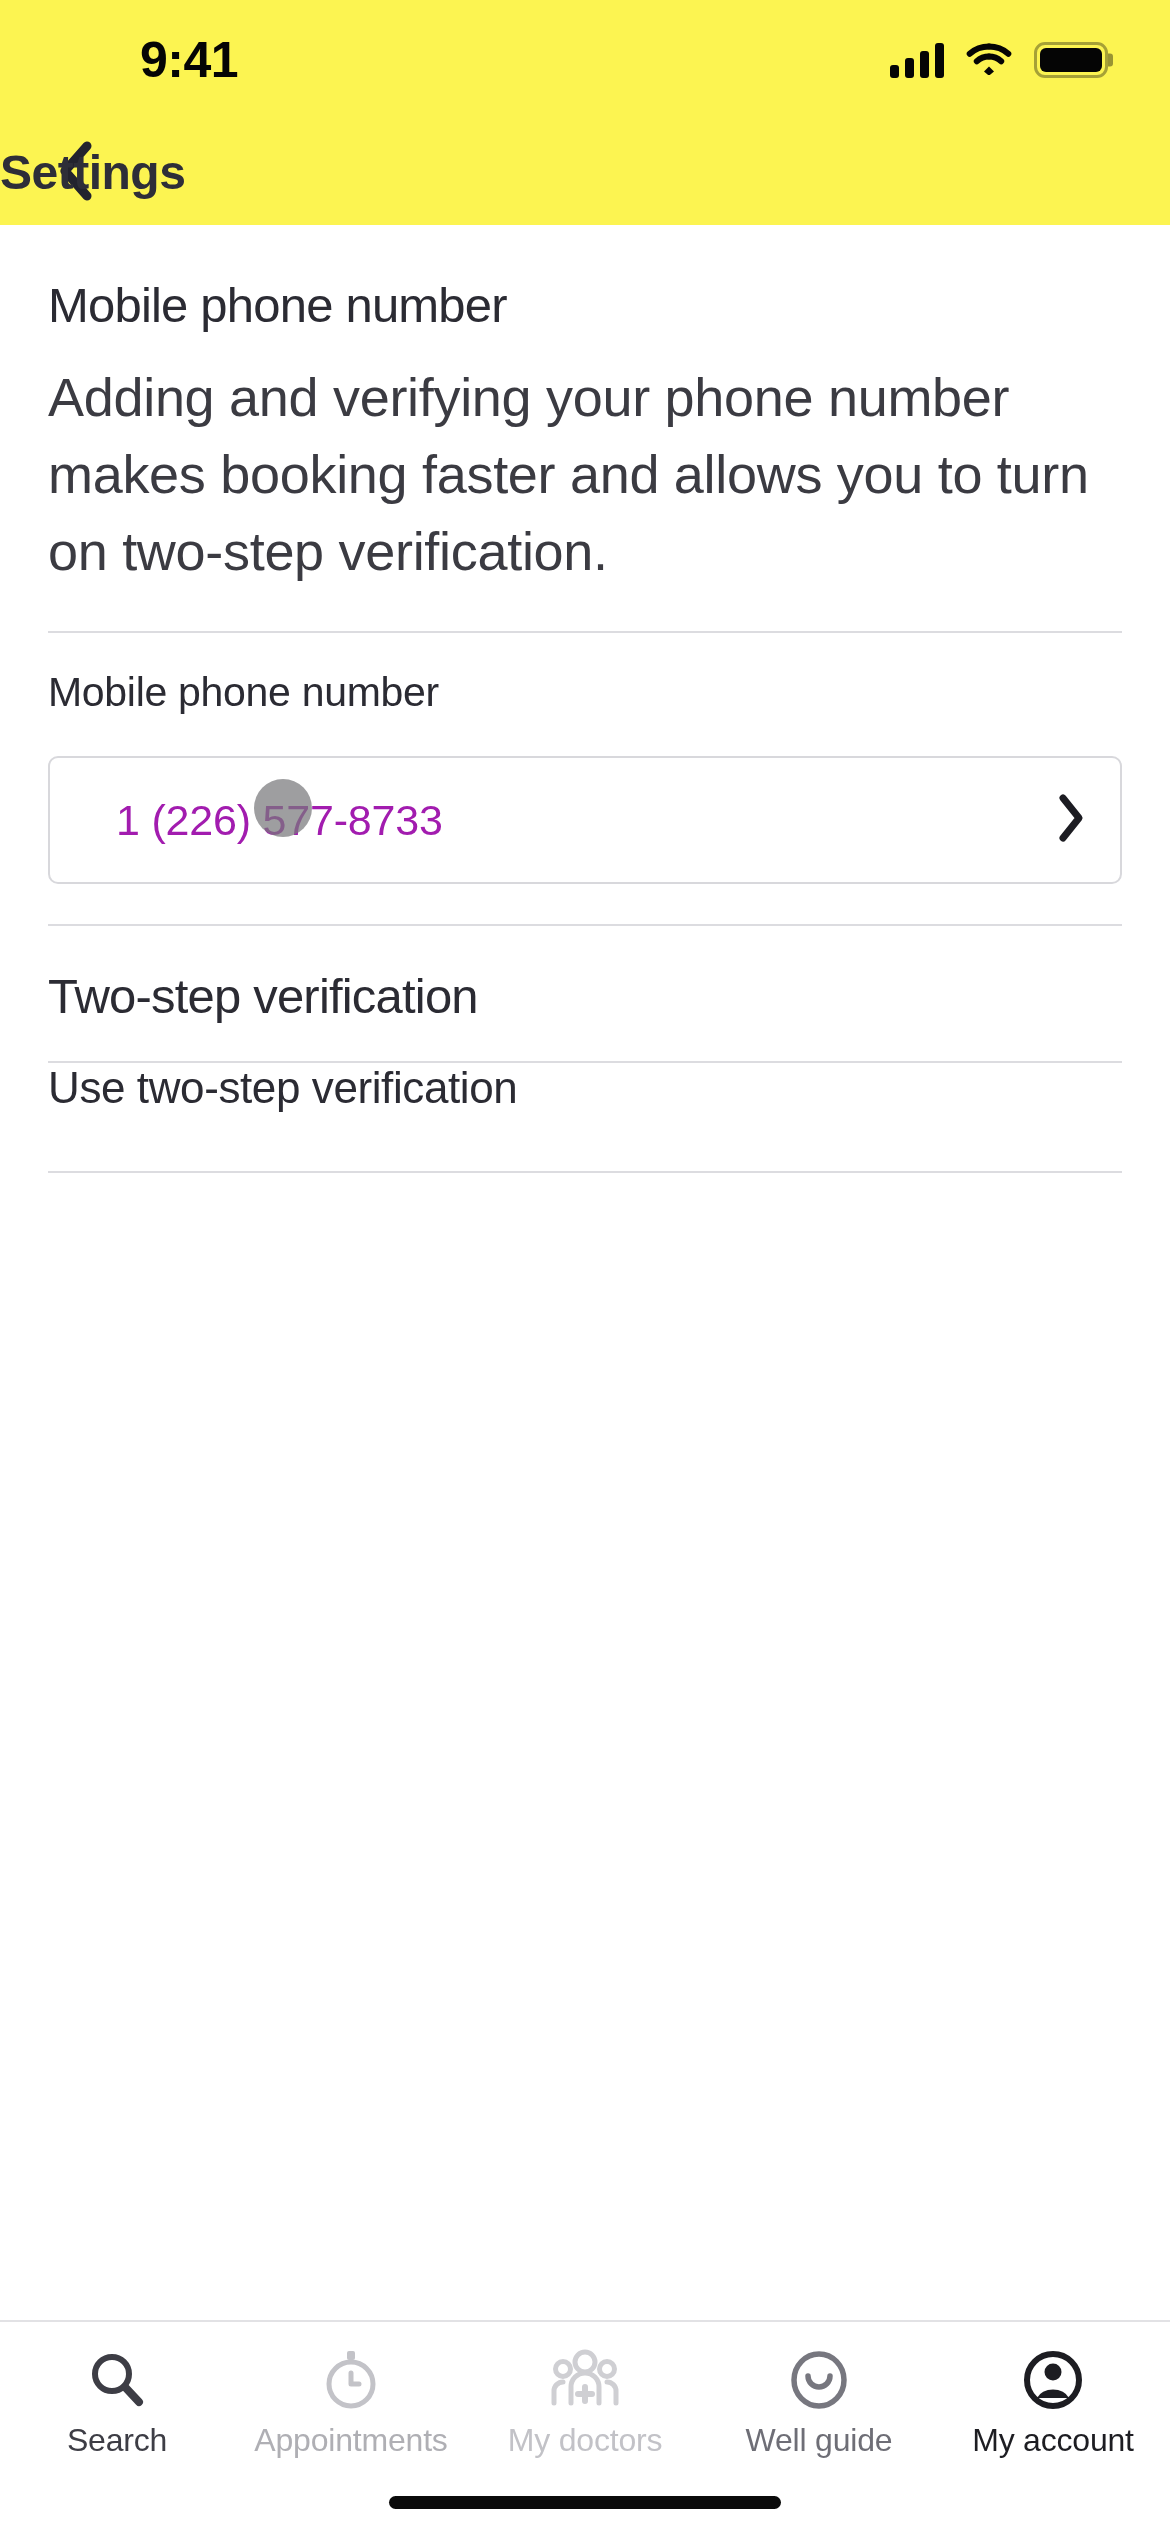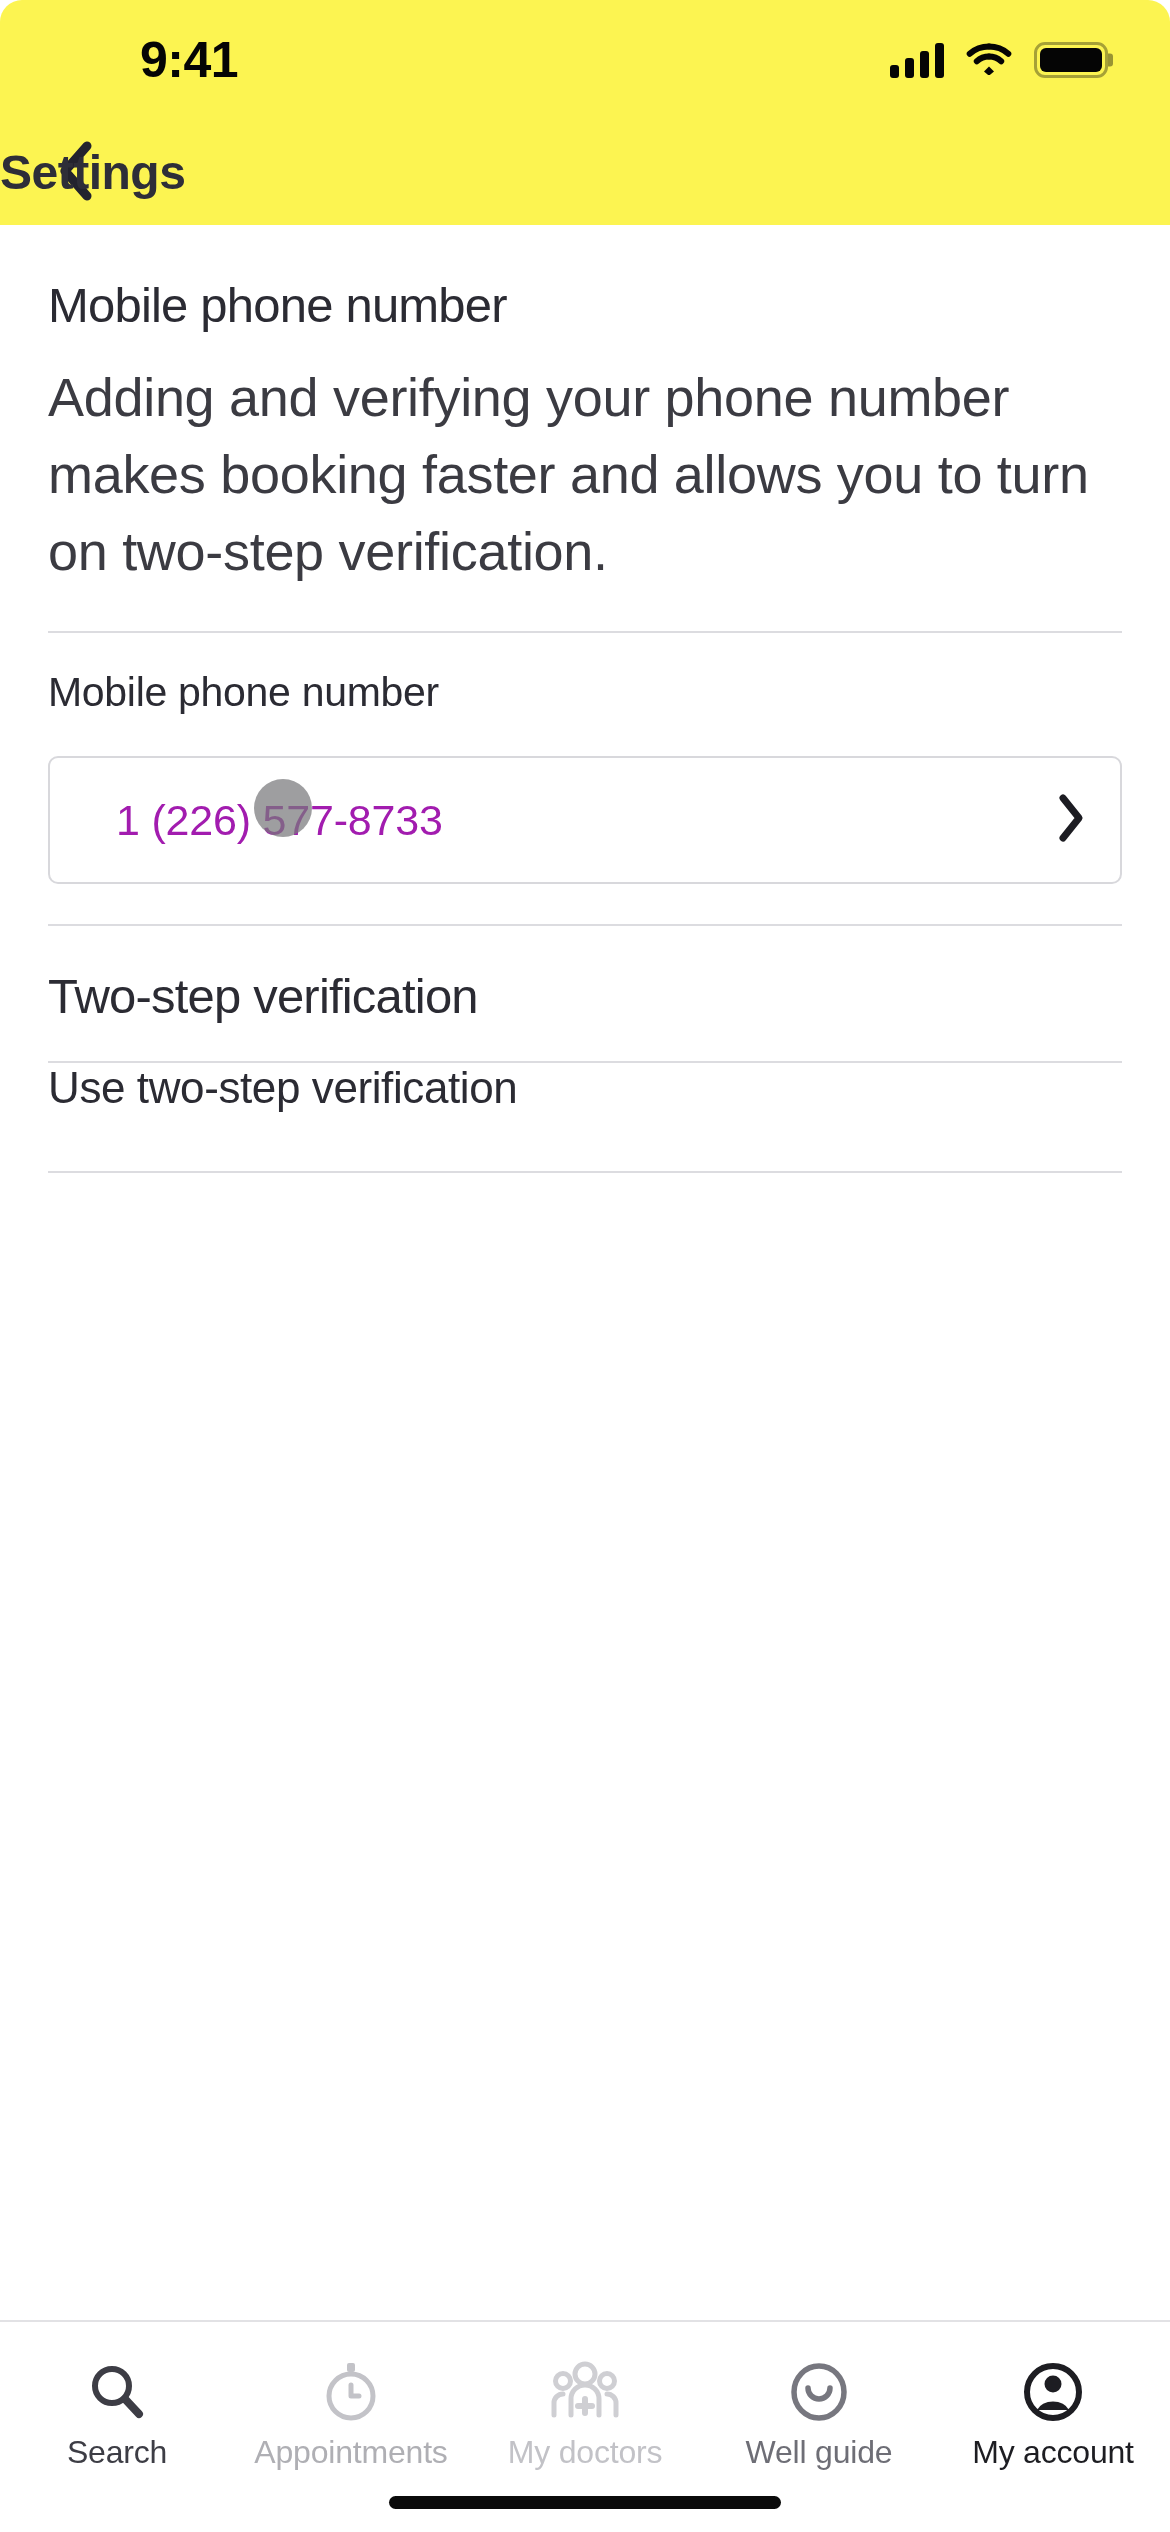--- a/index.html
+++ b/index.html
@@ -7,21 +7,21 @@
     width:1170px; height:2532px;
     background:#ffffff;
     font-family:"Liberation Sans", sans-serif;
     -webkit-font-smoothing:antialiased;
   }
   .phone {
     position:relative;
     width:1170px; height:2532px;
     overflow:hidden;
     background:#ffffff;
-    display:flex; flex-direction:column;border-radius:22px;
+    display:flex; flex-direction:column;
   }
 
   
   .header-zone {
     background:#FCF451;
     width:100%;
     flex:0 0 auto;
     padding-top:0;
   }
   .statusbar {
@@ -185,21 +185,21 @@
     left:254px; top:554px;
     pointer-events:none;
   }
 
   
   .tabbar {
     flex:0 0 auto;
     border-top:2px solid #E2E2E5;
     height:152px;
     display:flex; align-items:flex-start;
-    padding-top:36px;
+    padding-top:24px;
     background:#fff;
   }
   .tab {
     flex:1 1 0;
     display:flex; flex-direction:column;
     align-items:center; gap:10px;
     background:none; border:none; cursor:pointer;
     padding:0;
   }
   .tab-ico { height:68px; display:flex; align-items:center; justify-content:center; }

